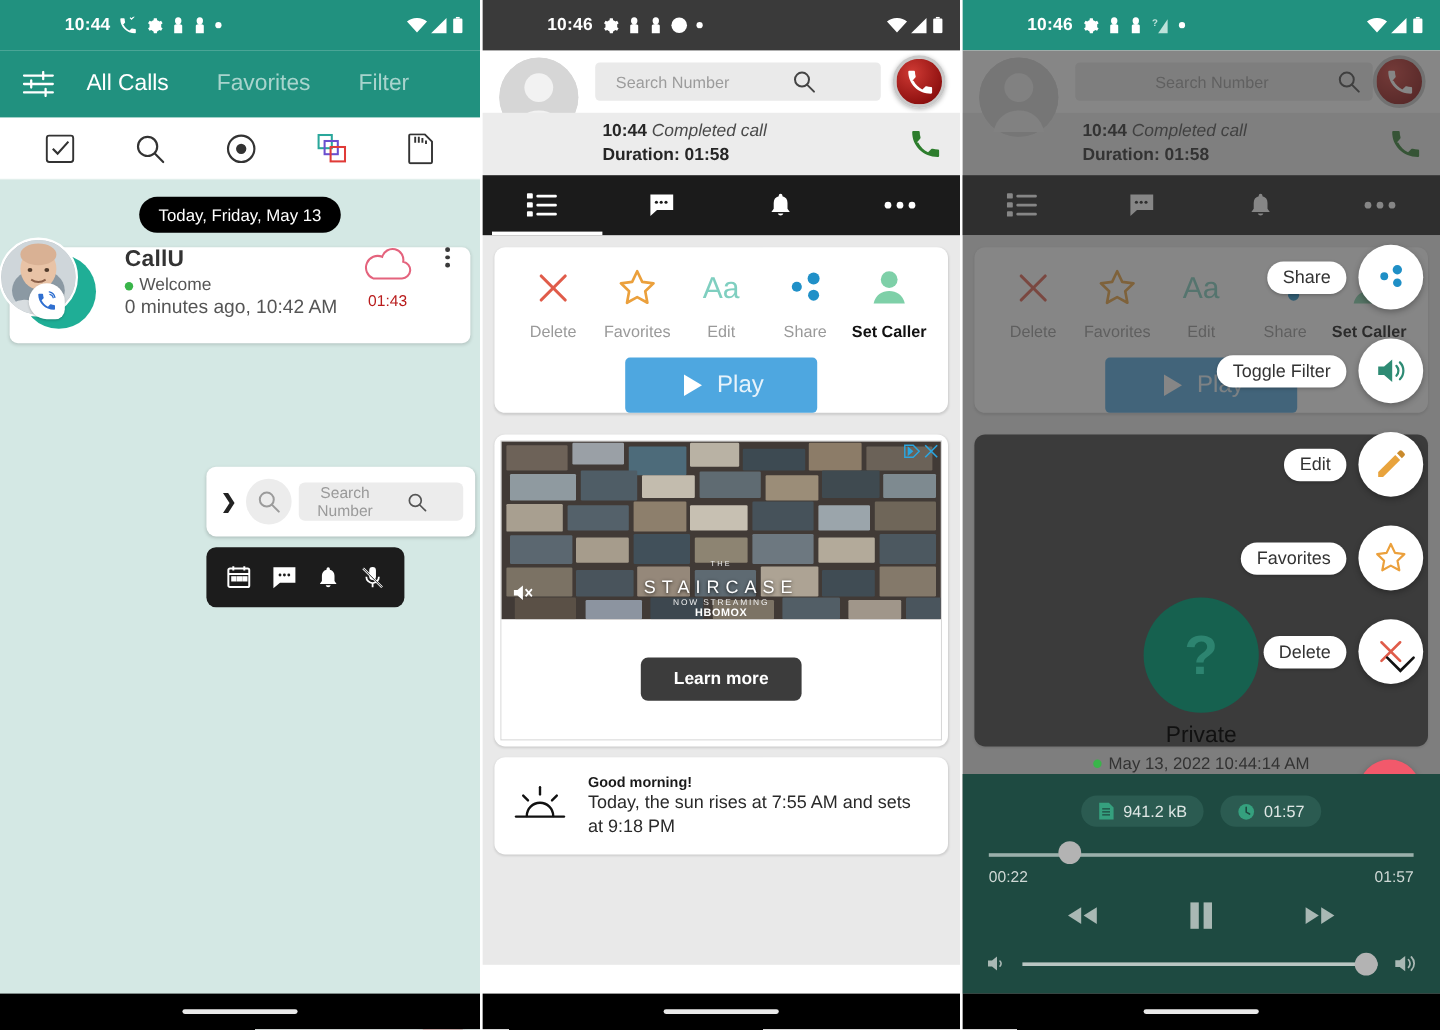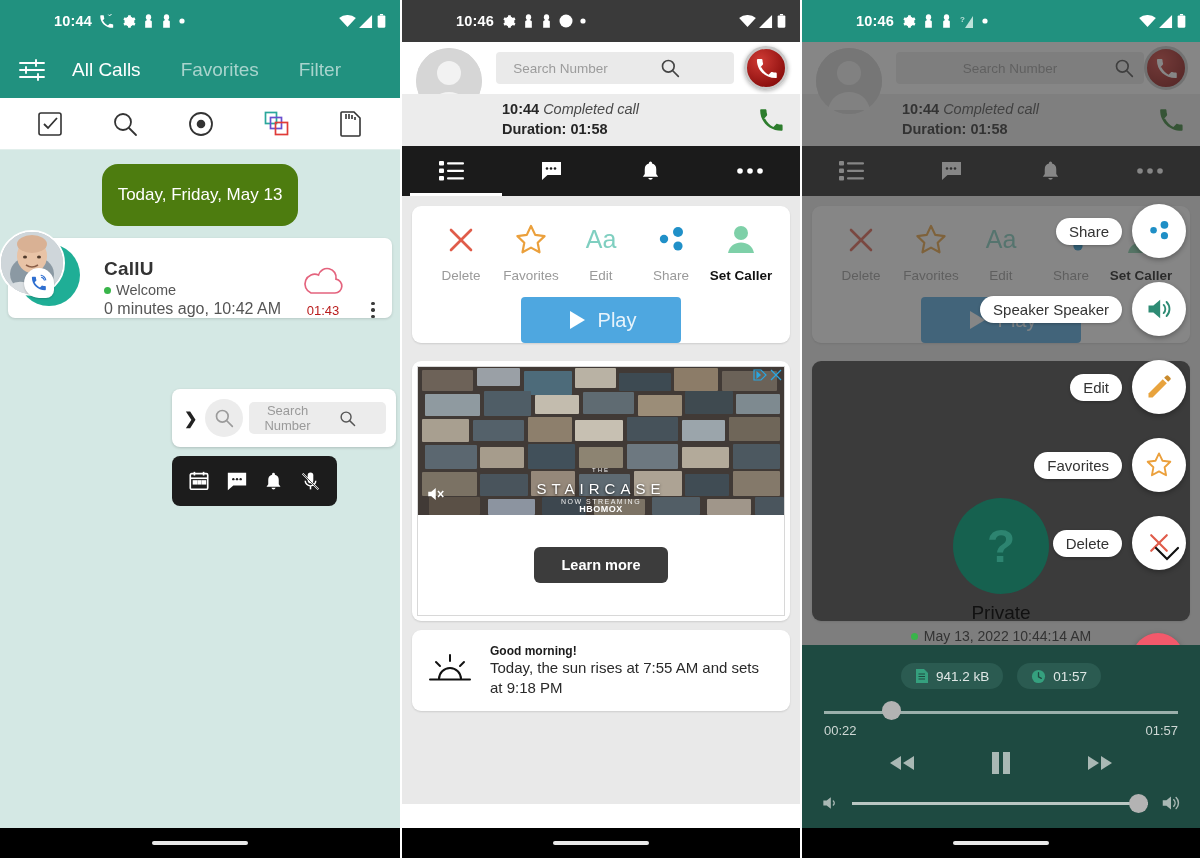--- a/index.html
+++ b/index.html
@@ -39,26 +39,26 @@
     font-size: 19px; color: #ffffff; padding: 0 20px;
   }
   .lp-tab.dim { color: #a8d4cd; }
   .lp-toolbar {
     background: #ffffff; height: 52px; display: flex; align-items: center;
     justify-content: space-around; padding: 0 12px;
     border-bottom: 1px solid #e2efec;
   }
   .datechip {
     margin: 14px auto 0; width: fit-content;
-    background: #4d7c0f; color: #ffffff;
-    font-size: 17px; padding: 21px 16px; border-radius: 16px;
+    background: #000000; color: #ffffff;
+    font-size: 14px; padding: 7px 16px; border-radius: 16px;
   }
   .callcard {
     margin: 12px 8px 0 8px; background: #ffffff; border-radius: 7px;
-    height: 80px; display: flex; align-items: flex-end;
+    height: 80px; display: flex; align-items: flex-start;
     box-shadow: 0 1px 3px rgba(0,0,0,.14); position: relative;
   }
   .avatar-wrap { position: absolute; left: -12px; top: -8px; width: 92px; height: 92px; }
   .avatar-circle {
     position: absolute; left: 22px; top: 14px; width: 62px; height: 62px;
     border-radius: 50%; background: #1fae96;
   }
   .avatar-photo {
     position: absolute; left: 3px; top: 0px; width: 66px; height: 66px;
     border-radius: 50%; overflow: hidden; background: #b9c3c8;
@@ -913,21 +913,21 @@
         <span class="rp-pill">Share</span>
         <span class="rp-fab">
             <svg width="28" height="28" viewBox="0 0 36 36" fill="#1f8fc6">
               <circle cx="25" cy="10" r="5"></circle>
               <circle cx="11" cy="17" r="4.2"></circle>
               <circle cx="25" cy="24" r="4.6"></circle>
             </svg>
           </span>
       </div>
       <div class="rp-action">
-        <span class="rp-pill">Speaker Speaker</span>
+        <span class="rp-pill">Toggle Filter</span>
         <span class="rp-fab">
             <svg width="28" height="28" viewBox="0 0 24 24" fill="#2e8b74">
               <path d="M3 9v6h4.2L13 20V4L7.2 9H3z"></path>
               <path d="M16 8.5a5 5 0 010 7M18.5 6a8.5 8.5 0 010 12" stroke="#2e8b74" stroke-width="1.6" fill="none" stroke-linecap="round"></path>
             </svg>
           </span>
       </div>
       <div class="rp-action">
         <span class="rp-pill">Edit</span>
         <span class="rp-fab">

